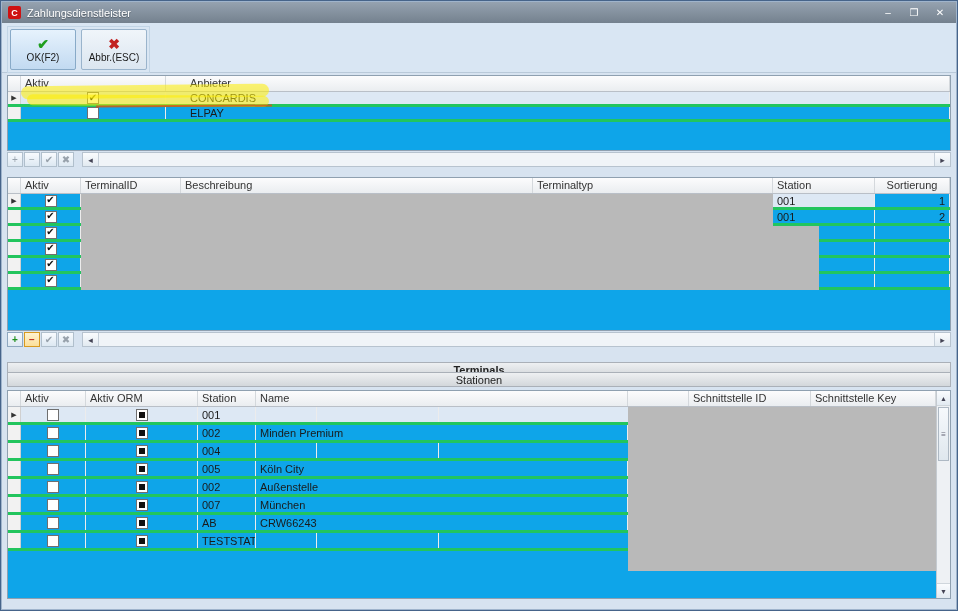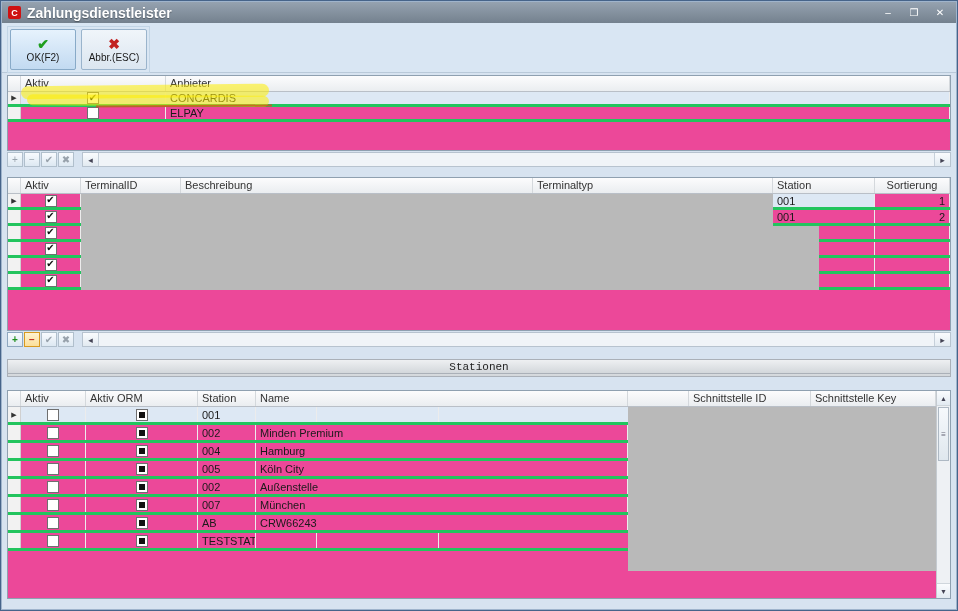--- a/index.html
+++ b/index.html
@@ -1,54 +1,54 @@
 <!DOCTYPE html>
 <html><head>
 <meta charset="utf-8">
 <style>
   html,body{margin:0;padding:0;}
   body{width:958px;height:611px;background:#9aa4ae;font-family:"Liberation Sans",sans-serif;font-size:11px;color:#1a1a1a;overflow:hidden;}
   #window{position:relative;width:958px;height:611px;background:#d7e3f0;border:1px solid #46648a;box-shadow:inset 0 0 0 1px #9fb4cc;box-sizing:border-box;overflow:hidden;}
 
   
   #titlebar{position:absolute;left:1px;top:1px;right:1px;height:21px;background:linear-gradient(#95a2b0,#74818e);display:flex;align-items:center;padding:0 6px;gap:6px;box-sizing:border-box;}
-  .title-text{color:#fff;font-weight:bold;font-size:14px;flex:1;text-shadow:0 1px 1px rgba(0,0,0,.35);}
+  .title-text{color:#fff;font-weight:normal;font-size:11px;flex:1;text-shadow:0 1px 1px rgba(0,0,0,.35);}
   #app-icon{width:13px;height:13px;background:#ce1111;border-radius:2px;color:#fff;font-size:9px;font-weight:bold;display:flex;align-items:center;justify-content:center;flex:0 0 13px;}
   .win-btn{width:20px;height:15px;color:#fff;display:flex;align-items:center;justify-content:center;font-size:10px;}
 
   
   #toolbar{position:absolute;left:1px;top:22px;right:1px;height:50px;background:#d9e6f3;border-bottom:1px solid #b9c9d9;box-sizing:border-box;}
   #btn-group{position:absolute;left:5px;top:3px;display:flex;gap:5px;padding:2px;border:1px solid #c2d5e6;}
   .btn{width:66px;height:41px;border:1px solid #88aac8;border-radius:2px;display:flex;flex-direction:column;align-items:center;justify-content:center;gap:1px;box-sizing:border-box;}
   #ok-button{background:linear-gradient(#e6f2fd,#c2daf1);}
   #cancel-button{background:linear-gradient(#f0f5fa,#dbe6f0);border-color:#9ab4cc;}
   .bicon{font-size:14px;font-weight:bold;line-height:14px;}
   .icon-green{color:#1e9e1e;} .icon-red{color:#c22222;}
   .blabel{font-size:10px;}
 
   
-  .grid{position:absolute;background:#ec4899;border:1px solid #8fa0b0;box-sizing:border-box;overflow:hidden;}
+  .grid{position:absolute;background:#0ea5e9;border:1px solid #8fa0b0;box-sizing:border-box;overflow:hidden;}
   .ghead{display:flex;height:16px;background:linear-gradient(#fcfcfd,#eaedf0);border-bottom:1px solid #b9bfc7;box-sizing:border-box;}
   .gh{box-sizing:border-box;border-right:1px solid #d4d8dc;padding:1px 4px;color:#333;overflow:hidden;white-space:nowrap;line-height:13px;}
   .grow{display:flex;border-bottom:3px solid #22c55e;box-sizing:border-box;}
   .h15{height:15px;} .h16{height:16px;} .h18{height:18px;}
   .gc{box-sizing:border-box;border-right:1px solid #ececec;padding:0 4px;overflow:hidden;white-space:nowrap;display:flex;align-items:center;}
   .center{justify-content:center;} .right{justify-content:flex-end;}
   .rowsel{flex:0 0 13px;background:#f2f2f2;border-right:1px solid #d0d0d0;display:flex;align-items:center;justify-content:center;box-sizing:border-box;}
   .rowsel.current::after{content:"▶";font-size:7px;color:#333;}
   .ghsel{flex:0 0 13px;border-right:1px solid #d4d8dc;background:linear-gradient(#fcfcfd,#eaedf0);box-sizing:border-box;}
   .selrow{background:#dde8f4;}
   .sel{background:#dde8f4;}
 
   .cb{width:12px;height:12px;background:#fff;border:1px solid #6f6f6f;display:inline-flex;align-items:center;justify-content:center;box-sizing:border-box;line-height:1;}
   .cb.checked::after{content:"✔";font-size:10px;color:#111;margin-top:-1px;}
   .cb.indet::after{content:"";width:6px;height:6px;background:#111;display:block;}
 
   
-  .g1-aktiv{flex:0 0 145px;} .g1-anbieter{flex:1;}
+  .g1-aktiv{flex:0 0 145px;} .g1-anbieter{flex:1;margin-left:20px;}
   
   .g2-aktiv{flex:0 0 60px;} .g2-tid{flex:0 0 100px;} .g2-besch{flex:0 0 352px;}
   .g2-ttyp{flex:0 0 240px;} .g2-station{flex:0 0 102px;} .g2-sort{flex:1;text-align:center;}
   
   .g3-aktiv{flex:0 0 65px;} .g3-orm{flex:0 0 112px;} .g3-station{flex:0 0 58px;}
   .g3-name{flex:0 0 372px;} .g3-fill{flex:0 0 61px;} .g3-sid{flex:0 0 122px;} .g3-skey{flex:1;}
 
   #grid1{left:6px;top:74px;width:944px;height:76px;}
   #grid2{left:6px;top:176px;width:944px;height:154px;}
   #grid3{left:6px;top:389px;width:944px;height:209px;}
@@ -67,21 +67,21 @@
   .nav-btn.dis{color:#98a2ac;border-color:#b0bfcc;font-weight:normal;}
   .plus{color:#1e8f1e;} .minus{color:#c03020;}
   .hot{background:linear-gradient(#fff3d0,#fbdf9a);border-color:#d89a20;}
   .hscroll{flex:1;margin-left:7px;height:15px;display:flex;border:1px solid #b7c3cf;background:#f0f4f8;box-sizing:border-box;}
   .hs-btn{width:15px;display:flex;align-items:center;justify-content:center;font-size:9px;color:#445;background:linear-gradient(#fafcfe,#e2eaf1);}
   .hs-btn.left{border-right:1px solid #c6d0da;}
   .hs-btn.right{margin-left:auto;border-left:1px solid #c6d0da;}
 
   
   .band{position:absolute;left:6px;width:944px;height:15px;background:linear-gradient(#eef0f2,#d3d7db);border:1px solid #aab0b8;box-sizing:border-box;display:flex;align-items:center;justify-content:center;color:#222;}
-  #band-terminals{top:361px;font-weight:bold;} #band-stationen{top:358px;font-family:Liberation Mono, monospace;}
+  #band-terminals{top:361px;font-weight:bold;} #band-stationen{top:371px;}
 
   
   #vscroll{position:absolute;top:0;right:0;bottom:0;width:14px;background:#eef1f4;border-left:1px solid #c4cad0;box-sizing:border-box;display:flex;flex-direction:column;z-index:4;}
   .vs-btn{height:14px;display:flex;align-items:center;justify-content:center;font-size:7px;color:#445;background:linear-gradient(#fafcfe,#e2eaf1);border-bottom:1px solid #cfd6dc;}
   .vs-btn.down{border-bottom:none;border-top:1px solid #cfd6dc;}
   .vs-thumb{height:54px;margin:1px;background:linear-gradient(#f6f9fc,#dfe7ee);border:1px solid #aeb9c4;display:flex;align-items:center;justify-content:center;font-size:8px;color:#667;box-sizing:border-box;}
   .vs-track{flex:1;}
 
   
   .marker{position:absolute;background:rgba(255,238,0,.55);border-radius:7px;pointer-events:none;z-index:6;}
@@ -287,21 +287,20 @@
         </div>
         <div class="grow h18">
           <div class="rowsel"></div>
           <div class="gc center g3-aktiv">
             <span class="cb"></span>
           </div>
           <div class="gc center g3-orm">
             <span class="cb indet"></span>
           </div>
           <div class="gc g3-station">004</div>
-          <div class="gc g3-name">Hamburg</div>
           <div class="gc g3-fill"></div>
           <div class="gc g3-sid"></div>
           <div class="gc g3-skey"></div>
         </div>
         <div class="grow h18">
           <div class="rowsel"></div>
           <div class="gc center g3-aktiv">
             <span class="cb"></span>
           </div>
           <div class="gc center g3-orm">

